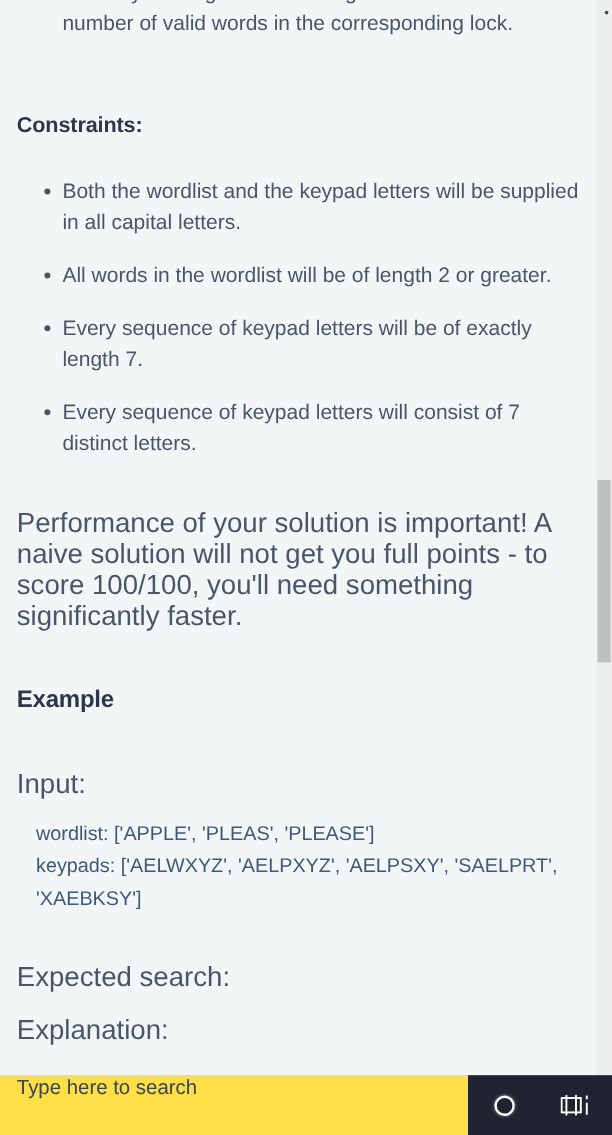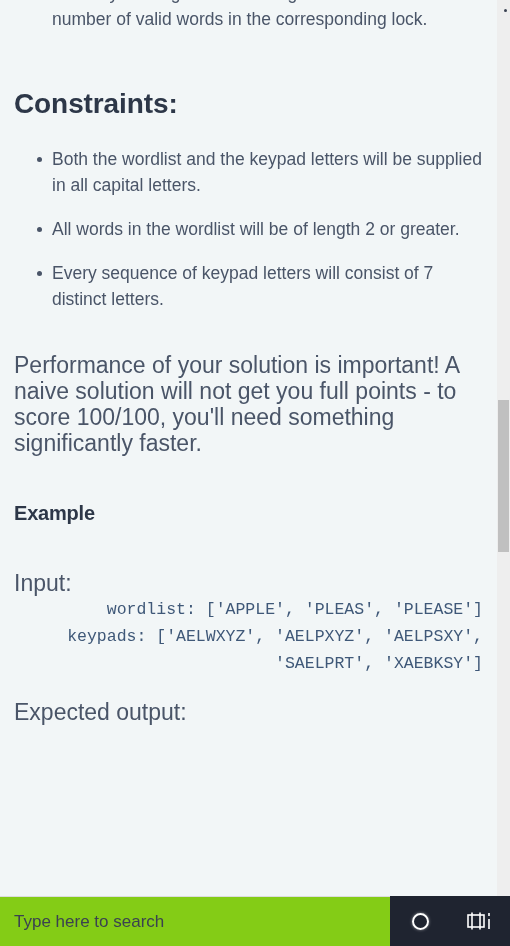--- a/index.html
+++ b/index.html
@@ -63,49 +63,48 @@
     left: 23px;
     top: 11px;
     width: 5px;
     height: 5px;
     border-radius: 50%;
     background: #4a5568;
   }
 
   h2.section-heading {
     color: #2d3748;
-    font-size: 28px;
+    font-size: 18px;
     font-weight: bold;
     line-height: 28px;
     letter-spacing: -0.1px;
   }
 
   h2.big-heading {
     color: #2d3748;
     font-size: 20px;
     font-weight: bold;
     line-height: 34px;
     letter-spacing: -0.2px;
   }
 
   p.para {
     color: #4a5568;
     font-size: 23px;
     line-height: 26px;
   }
 
   pre.code {
-    font-family: Liberation Mono, monospace;
+    font-family: Liberation Sans, sans-serif;
     color: #3f5878;
     font-size: 16.5px;
     line-height: 27px;
     white-space: pre-wrap;
     word-break: break-word;
-    margin: 0;
-    text-align: right;
+    margin: 16px;
   }
 
   .spacer-40 { height: 40px; }
   .spacer-28 { height: 28px; }
   .spacer-22 { height: 22px; }
   .spacer-18 { height: 18px; }
 
   
   #scrollbar-track {
     position: absolute;
@@ -143,23 +142,23 @@
     width: 510px;
     height: 50px;
     background: #1f2430;
     display: flex;
     align-items: stretch;
   }
 
   #search-box {
     width: 390px;
     height: 50px;
-    background: #84cc16;
-    display: flex;
-    align-items: center;
+    background: #fde047;
+    display: flex;
+    align-items: flex-start;
     padding-left: 14px;
     border-top: 1px solid #dcdcdc;
   }
 
   #search-placeholder {
     color: #3b4250;
     font-size: 17px;
     font-family: "Liberation Sans", sans-serif;
   }
 
@@ -201,45 +200,47 @@
 
       <div class="spacer-40"></div>
 
       <h2 class="section-heading">Constraints:</h2>
 
       <div class="spacer-28"></div>
 
       <ul class="bullets">
         <li>Both the wordlist and the keypad letters will be supplied in all capital letters.</li>
         <li>All words in the wordlist will be of length 2 or greater.</li>
+        <li>Every sequence of keypad letters will be of exactly length 7.</li>
         <li>Every sequence of keypad letters will consist of 7 distinct letters.</li>
       </ul>
 
       <div class="spacer-22"></div>
 
       <p class="para">Performance of your solution is important! A naive solution will not get you full points - to score 100/100, you'll need something significantly faster.</p>
 
       <div class="spacer-40"></div>
 
       <h2 class="big-heading">Example</h2>
 
       <div class="spacer-40"></div>
 
       <p class="para">Input:</p>
 
       <pre class="code">wordlist: ['APPLE', 'PLEAS', 'PLEASE']
 keypads: ['AELWXYZ', 'AELPXYZ', 'AELPSXY', 'SAELPRT', 'XAEBKSY']</pre>
 
       <div class="spacer-22"></div>
 
-      <p class="para">Expected output:</p>
+      <p class="para">Expected search:</p>
 
 
       <div class="spacer-18"></div>
 
+      <p class="para">Explanation:</p>
 
       <div class="spacer-40"></div>
     </div>
   </div>
 
   <div id="scrollbar-track">
     <div id="scroll-dot"></div>
     <div id="scrollbar-thumb" style="top: 400px; height: 152px;"></div>
   </div>
 

